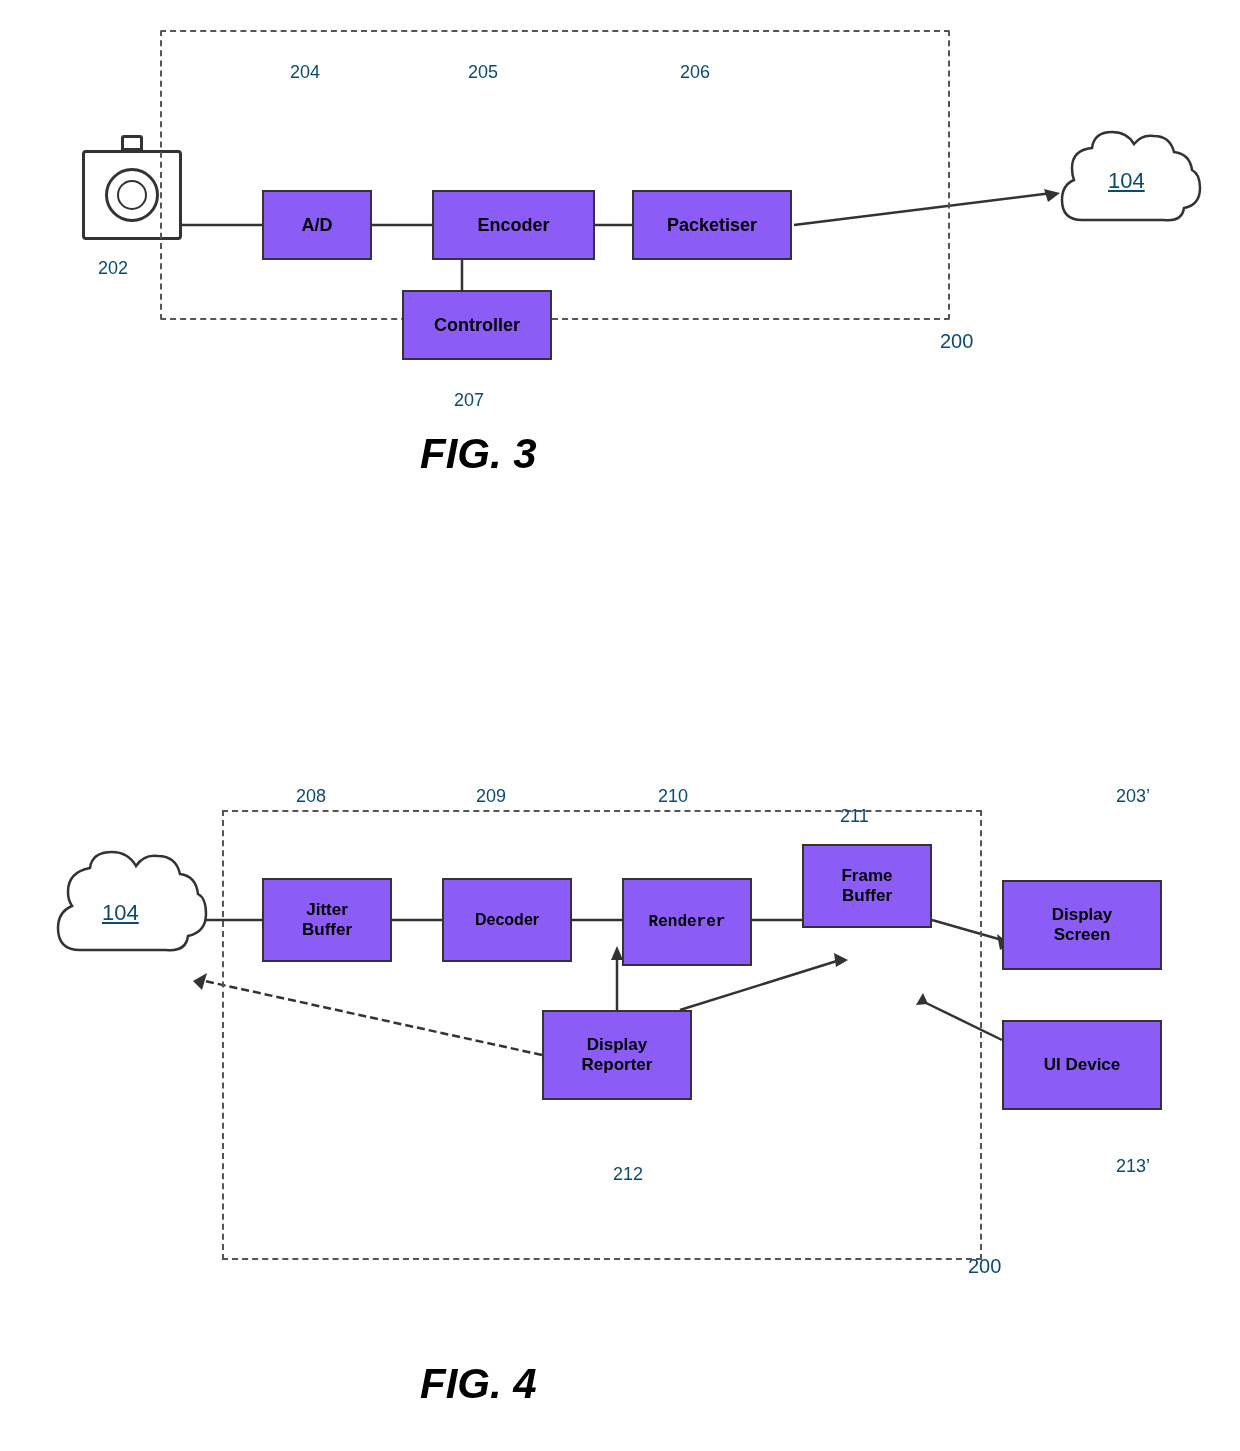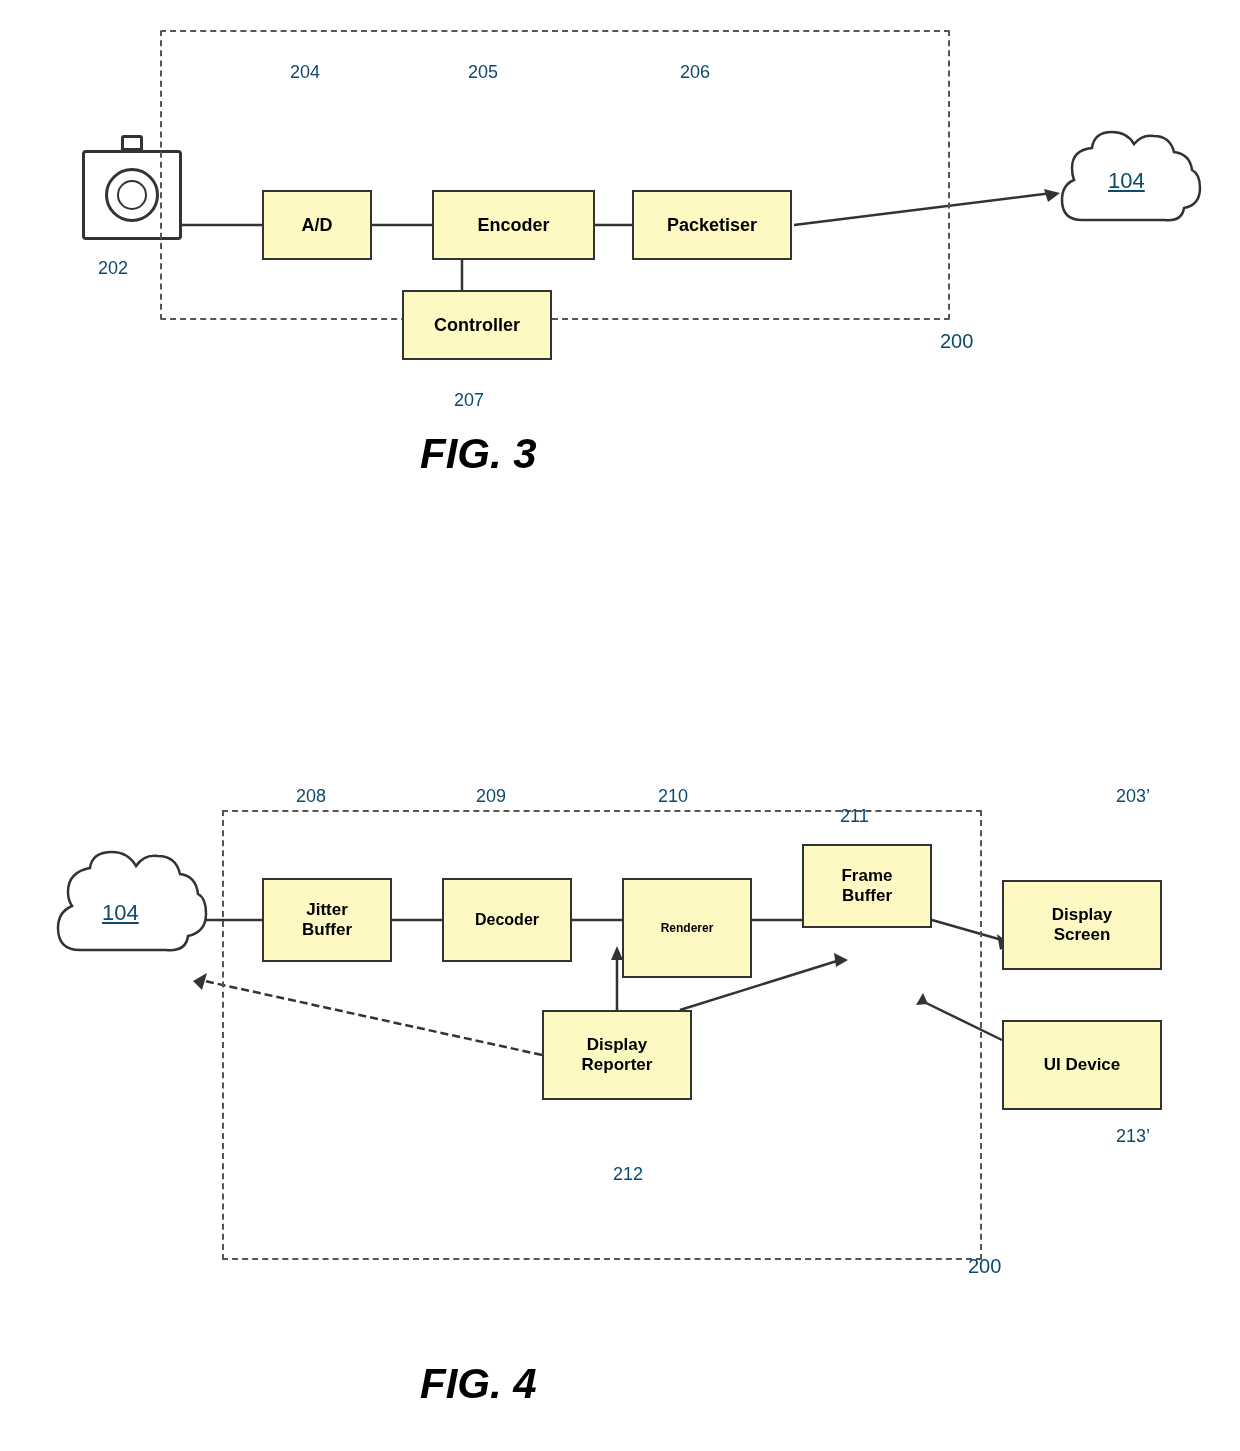--- a/index.html
+++ b/index.html
@@ -69,21 +69,21 @@
       top: 30px;
       width: 790px;
       height: 290px;
       border: 2.5px dashed #555;
       border-radius: 2px;
     }
 
     
     .comp-box {
       position: absolute;
-      background: #fef9c3;
+      background: #8b5cf6;
       border: 2.5px solid #333;
       display: flex;
       align-items: center;
       justify-content: center;
       text-align: center;
       font-size: 18px;
       font-weight: bold;
     }
 
     
@@ -272,21 +272,21 @@
     <span>Jitter
 Buffer</span>
   </div>
   <div class="ref-label" style="left:296px; top:786px;">208</div>
 
   <div class="comp-box" style="position:absolute; left:442px; top:878px; width:130px; height:84px; font-size:16px;">
     <span>Decoder</span>
   </div>
   <div class="ref-label" style="left:476px; top:786px;">209</div>
 
-  <div class="comp-box" style="position:absolute; left:622px; top:878px; width:130px; height:100px; font-size:12px;">
+  <div class="comp-box" style="position:absolute; left:622px; top:878px; width:130px; height:88px; font-size:16px;font-family:Liberation Mono, monospace;">
     <span>Renderer</span>
   </div>
   <div class="ref-label" style="left:658px; top:786px;">210</div>
 
   <div class="comp-box" style="position:absolute; left:802px; top:844px; width:130px; height:84px; white-space:pre-line; font-size:17px;">
     <span>Frame
 Buffer</span>
   </div>
   <div class="ref-label" style="left:840px; top:806px;">211</div>
 
@@ -299,17 +299,17 @@
   <div class="comp-box" style="position:absolute; left:1002px; top:880px; width:160px; height:90px; white-space:pre-line; font-size:17px;">
     <span>Display
 Screen</span>
   </div>
   <div class="ref-label" style="left:1116px; top:786px;">203’</div>
 
   <div class="comp-box" style="position:absolute; left:1002px; top:1020px; width:160px; height:90px; font-size:17px;">
     <span>UI
 Device</span>
   </div>
-  <div class="ref-label" style="left:1116px; top:1126px;">213’</div>
+  <div class="ref-label" style="left:1116px; top:1156px;">213’</div>
 
   <div class="fig-title" style="position:absolute; left:420px; top:1360px;">FIG. 4</div>
 
 </div>
 
 </body></html>

